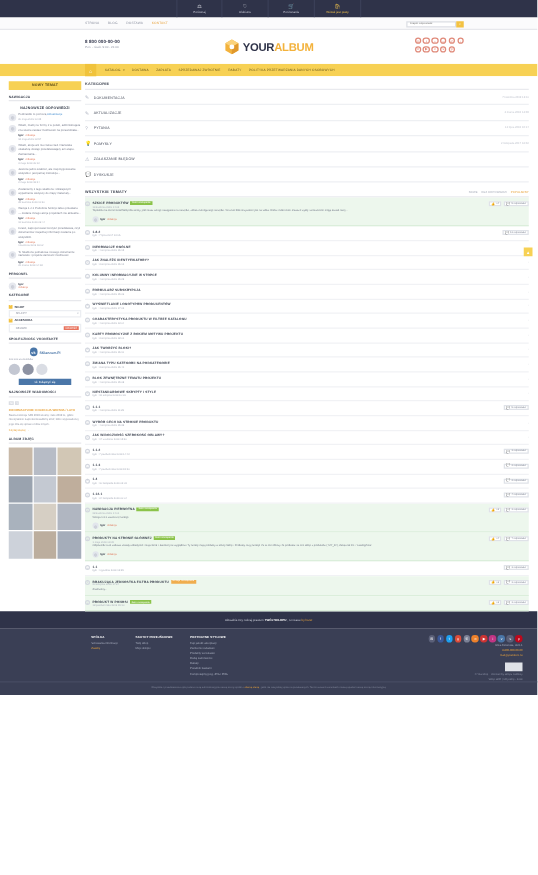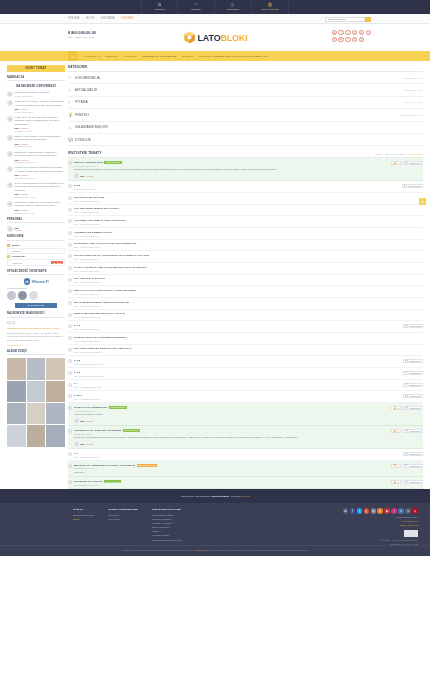--- a/index.html
+++ b/index.html
@@ -216,21 +216,21 @@
     <div class="logo">
       <div class="logo-mark">
         <svg viewBox="0 0 40 40">
           <polygon points="20,2 36,11 36,29 20,38 4,29 4,11" fill="#f3b23c"></polygon>
           <polygon points="20,2 36,11 20,20 4,11" fill="#fbd27a"></polygon>
           <polygon points="20,20 36,11 36,29 20,38" fill="#e0982c"></polygon>
           <circle cx="20" cy="20" r="6" fill="#ffffff"></circle>
         </svg>
       </div>
       <div class="logo-text">
-        <span class="a">LATO</span><span class="b">BLOKI</span>
+        <span class="a">YOUR</span><span class="b">ALBUM</span>
       </div>
     </div>
     <div class="socials">
       <div class="soc-row">
         <div class="soc">✉</div>
         <div class="soc">f</div>
         <div class="soc">t</div>
         <div class="soc">g</div>
         <div class="soc">✆</div>
         <div class="soc">i</div>

